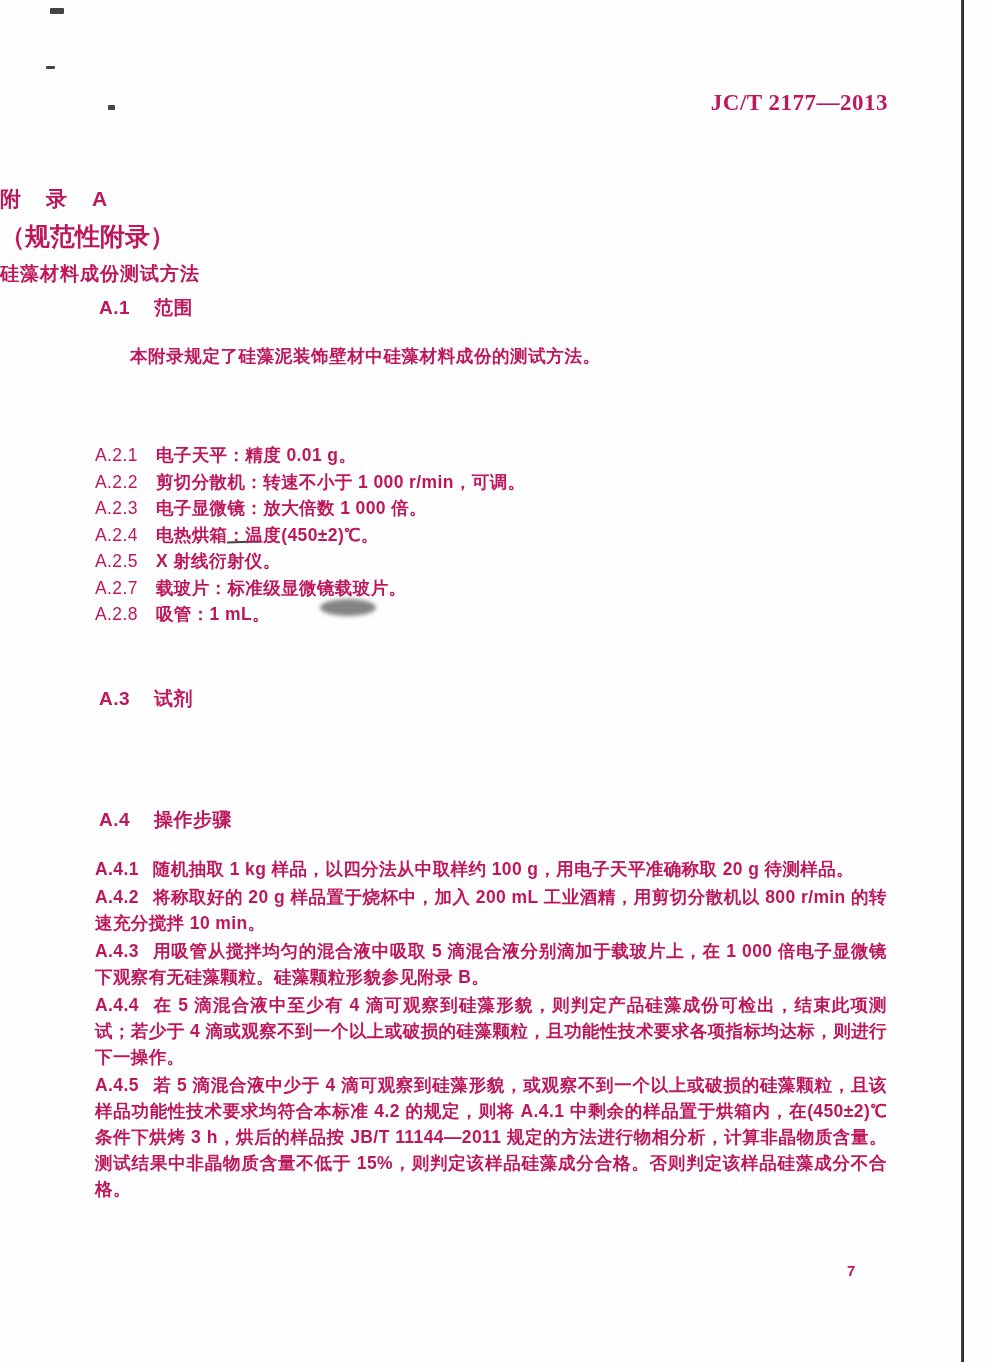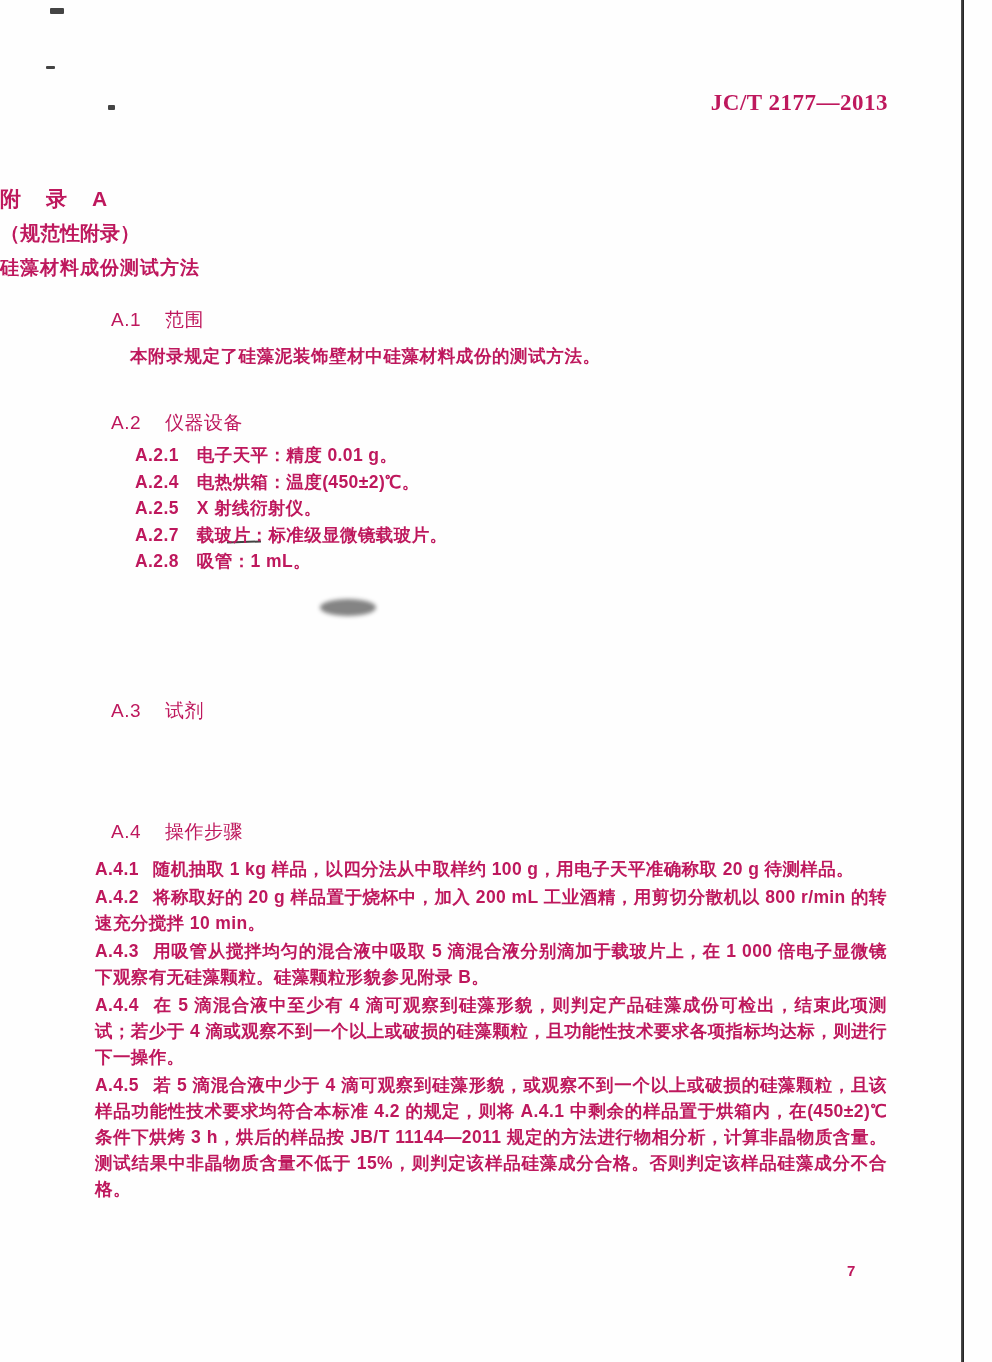--- a/index.html
+++ b/index.html
@@ -18,34 +18,34 @@
   .std-code{
     position:absolute;top:90px;right:104px;
     font-family:"Liberation Serif",serif;
     font-weight:700;font-size:23px;letter-spacing:0.5px;
   }
   .title-block{
     position:absolute;top:185px;left:0;width:962px;
     text-align:left;font-weight:700;
   }
   .title-block .t1{font-size:21px;letter-spacing:2px;margin-bottom:7px;}
-  .title-block .t2{font-size:20px;margin-bottom:8px;}
+  .title-block .t2{font-size:25px;margin-bottom:8px;}
   .title-block .t3{font-size:19px;letter-spacing:1px;}
   .abs{position:absolute;left:95px;width:792px;}
   .sec{
-    margin:16px;font-size:19px;font-weight:400;letter-spacing:0.5px;
+    margin:4px;font-size:19px;font-weight:700;letter-spacing:0.5px;
   }
   .sec .num{margin-right:24px;}
   .para{
     margin:0;font-size:17.5px;font-weight:600;
     text-indent:2em;letter-spacing:0.6px;
   }
   .list{line-height:26.5px;font-size:17.5px;font-weight:600;letter-spacing:0.4px;}
   .list .li{margin:0;}
-  .list .num{font-weight:700;margin-right:18px;margin-left:40px;}
+  .list .num{font-weight:400;margin-right:18px;}
   .steps{line-height:26px;font-size:17.5px;font-weight:600;
     letter-spacing:0.4px;text-align:justify;}
   .steps .li{margin:0 0 2px 0;}
   .steps .num{font-weight:700;margin-right:14px;}
   .page-number{
     position:absolute;top:1262px;left:847px;
     font-size:15px;font-weight:700;
   }
   .speck{position:absolute;background:#444;border-radius:1px;}
   .smudge{
@@ -77,25 +77,24 @@
     <div class="t1">附　录　A</div>
     <div class="t2">（规范性附录）</div>
     <div class="t3">硅藻材料成份测试方法</div>
   </div>
 
   <h2 class="sec abs" style="top:291px;">
     <span class="num">A.1</span><span>范围</span>
   </h2>
   <p class="para abs" style="top:344px;">本附录规定了硅藻泥装饰壁材中硅藻材料成份的测试方法。</p>
 
-  <h2 class="sec abs" style="top:394px;">
-    <span class="num">A.2</span><span>仪器设备</span>
-  </h2>
   <div class="list abs" style="top:442px;">
     <p class="li"><span class="num">A.2.1</span><span>电子天平：精度 0.01 g。</span></p>
+    <p class="li"><span class="num">A.2.2</span><span>剪切分散机：转速不小于 1 000 r/min，可调。</span></p>
+    <p class="li"><span class="num">A.2.3</span><span>电子显微镜：放大倍数 1 000 倍。</span></p>
     <p class="li"><span class="num">A.2.4</span><span>电热烘箱：温度(450±2)℃。</span></p>
     <p class="li"><span class="num">A.2.5</span><span>X 射线衍射仪。</span></p>
     <p class="li"><span class="num">A.2.7</span><span>载玻片：标准级显微镜载玻片。</span></p>
     <p class="li"><span class="num">A.2.8</span><span>吸管：1 mL。</span></p>
   </div>
 
   <h2 class="sec abs" style="top:682px;">
     <span class="num">A.3</span><span>试剂</span>
   </h2>
 

